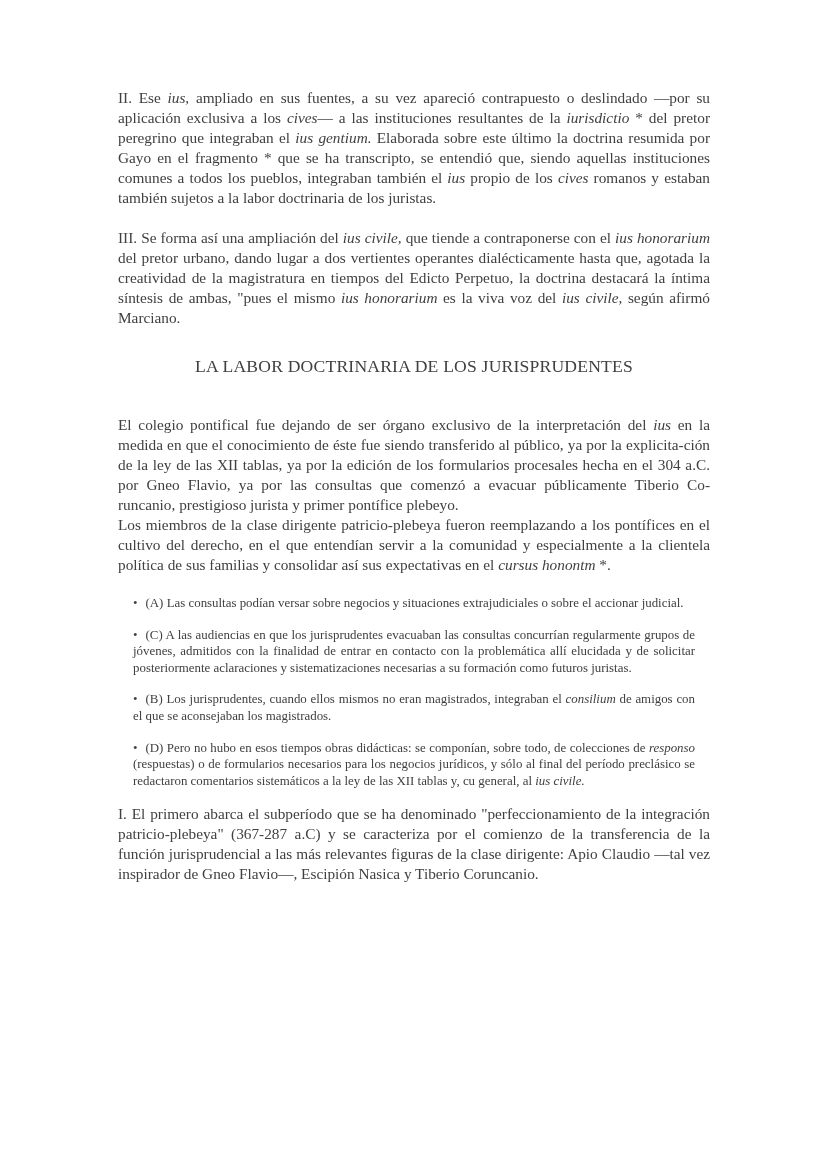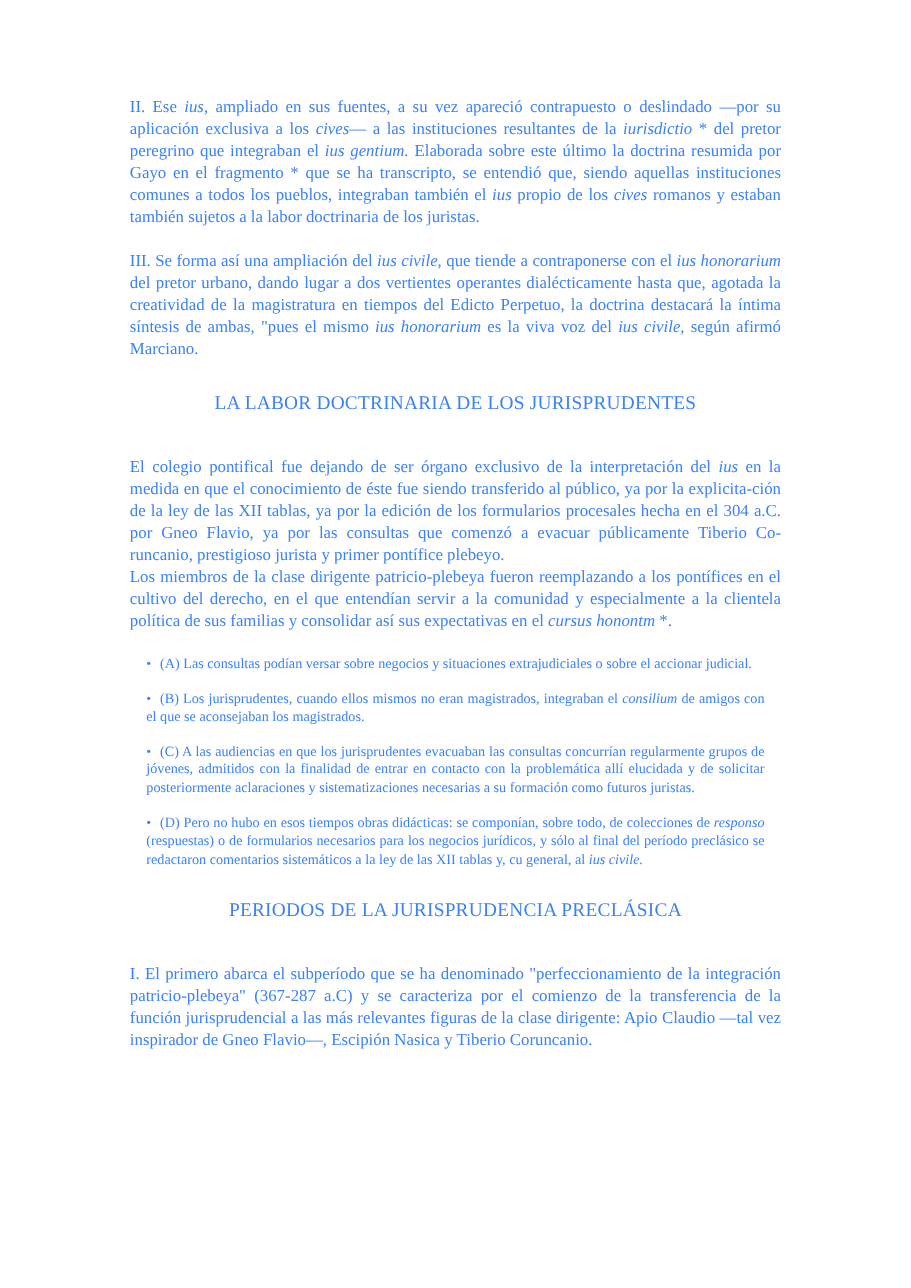--- a/index.html
+++ b/index.html
@@ -8,21 +8,21 @@
     background: #ffffff;
   }
   .page {
     width: 828px;
     height: 1171px;
     margin: 0 auto;
     background: #ffffff;
     box-sizing: border-box;
     padding: 88px 118px 40px 118px;
     font-family: "Liberation Serif", "DejaVu Serif", serif;
-    color: #3b82f6;
+    color: #404040;
     overflow: hidden;
   }
   .body-text {
     font-size: 15.3px;
     line-height: 20px;
     text-align: justify;
     margin: 0 0 20px 0;
   }
   .body-text.no-gap {
     margin-bottom: 0;
@@ -62,22 +62,21 @@
 
   <h2 class="section-heading">LA LABOR DOCTRINARIA DE LOS JURISPRUDENTES</h2>
 
   <p class="body-text no-gap"><span>El colegio pontifical fue dejando de ser órgano exclusivo de la interpretación del </span><span class="it">ius</span><span> en la medida en que el conocimiento de éste fue siendo transferido al público, ya por la explicita-ción de la ley de las XII tablas, ya por la edición de los formularios procesales hecha en el 304 a.C. por Gneo Flavio, ya por las consultas que comenzó a evacuar públicamente Tiberio Co-runcanio, prestigioso jurista y primer pontífice plebeyo.</span></p>
 
   <p class="body-text"><span>Los miembros de la clase dirigente patricio-plebeya fueron reemplazando a los pontífices en el cultivo del derecho, en el que entendían servir a la comunidad y especialmente a la clientela política de sus familias y consolidar así sus expectativas en el </span><span class="it">cursus honontm</span><span> *.</span></p>
 
 
   <div class="bullet-list">
     <p class="bullet-item"><span class="bullet">•</span><span><span>(A)  Las consultas podían versar sobre negocios y situaciones extrajudiciales o sobre el accionar judicial.</span></span></p>
+    <p class="bullet-item"><span class="bullet">•</span><span><span>(C)  A las audiencias en que los jurisprudentes evacuaban las consultas concurrían regularmente grupos de jóvenes, admitidos con la finalidad de entrar en contacto con la problemática allí elucidada y de solicitar posteriormente aclaraciones y  sistematizaciones necesarias a  su formación como futuros juristas.</span></span></p>
     <p class="bullet-item"><span class="bullet">•</span><span><span>(B) Los jurisprudentes, cuando ellos mismos no eran magistrados, integraban el </span><span class="it">consilium</span><span> de amigos con el que se aconsejaban los magistrados.</span></span></p>
-    <p class="bullet-item"><span class="bullet">•</span><span><span>(C)  A las audiencias en que los jurisprudentes evacuaban las consultas concurrían regularmente grupos de jóvenes, admitidos con la finalidad de entrar en contacto con la problemática allí elucidada y de solicitar posteriormente aclaraciones y  sistematizaciones necesarias a  su formación como futuros juristas.</span></span></p>
     <p class="bullet-item"><span class="bullet">•</span><span><span>(D) Pero no hubo en esos tiempos obras didácticas: se componían, sobre todo, de colecciones de </span><span class="it">responso</span><span> (respuestas) o de formularios necesarios para los negocios jurídicos, y sólo al final del período preclásico se redactaron comentarios sistemáticos a la ley de las XII tablas y, cu general, al </span><span class="it">ius civile.</span></span></p>
   </div>
 
-  <h2 class="section-heading">PERIODOS DE LA JURISPRUDENCIA PRECLÁSICA</h2>
 
   <p class="body-text"><span>I.  El primero abarca el subperíodo que se ha denominado "perfeccionamiento  de  la integración patricio-plebeya"   (367-287 a.C) y se caracteriza por el comienzo de la transferencia de la función jurisprudencial a las más relevantes figuras de la clase dirigente: Apio Claudio —tal vez inspirador de Gneo Flavio—, Escipión Nasica y Tiberio Coruncanio.</span></p>
 
 </div>
 
 </body></html>

